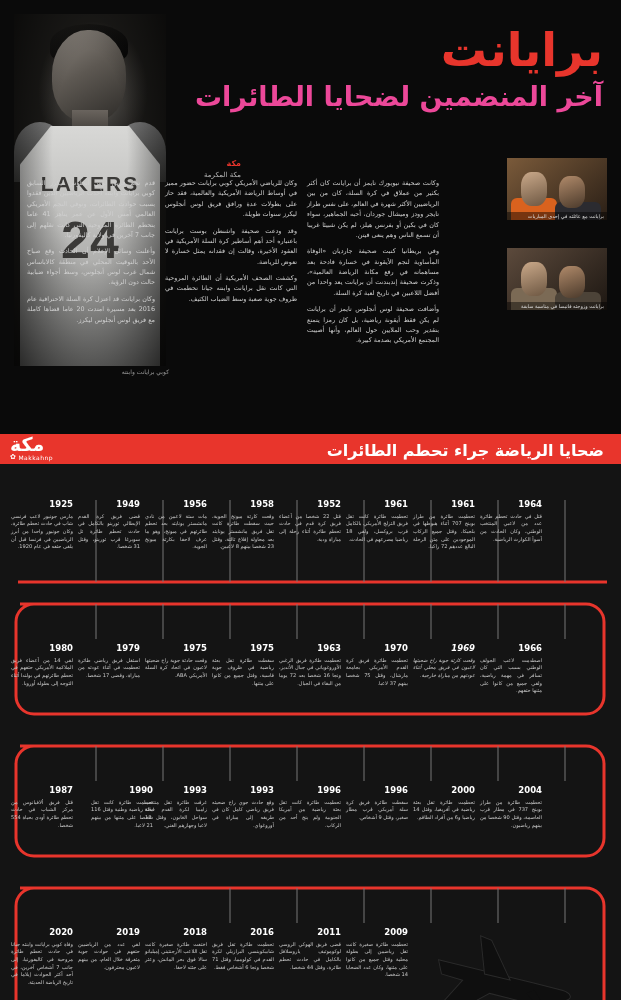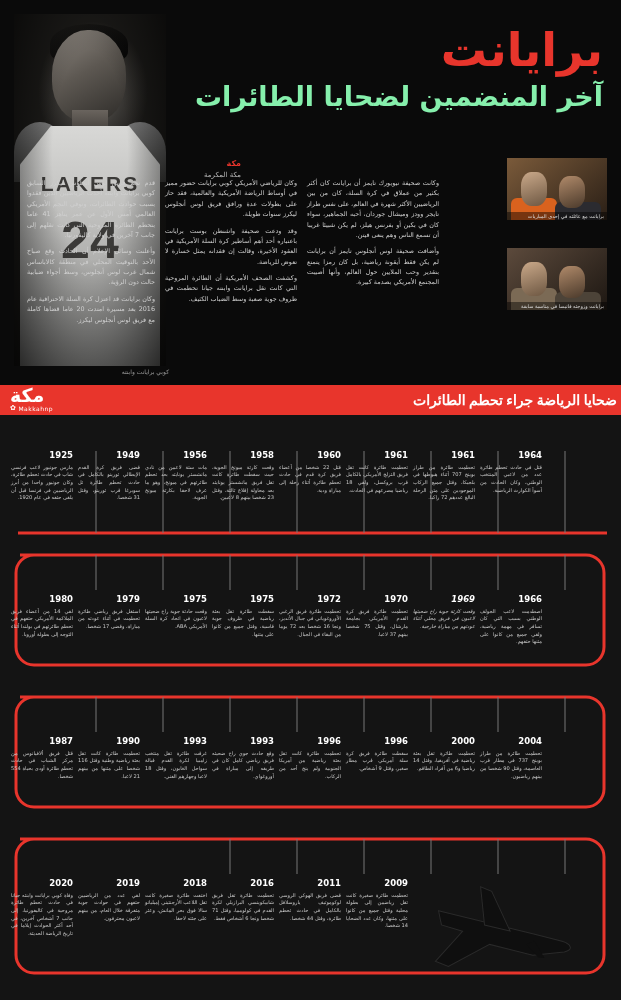--- a/index.html
+++ b/index.html
@@ -11,21 +11,21 @@
   }
   .page {
     position: relative;
     width: 621px; height: 1000px;
     background: #141414;
   }
 
   
   .top {
     position: relative;
-    width: 621px; height: 385px;
+    width: 621px; height: 434px;
     background: #0a0a0a;
     overflow: hidden;
   }
 
   
   .photo {
     position: absolute;
     left: 14px; top: 14px;
     width: 152px; height: 352px;
     background:
@@ -86,21 +86,21 @@
     text-align: right;
     line-height: 1.15;
   }
   .headline .l1 {
     color: #e8352c;
     font-size: 46px;
     font-weight: bold;
     letter-spacing: -1px;
   }
   .headline .l2 {
-    color: #86efac;
+    color: #ec4899;
     font-size: 27px;
     font-weight: bold;
     margin-top: 4px;
   }
 
   
   .credit {
     position: absolute;
     right: 380px; top: 158px;
     text-align: right;
@@ -174,25 +174,24 @@
   
   .band {
     position: relative;
     width: 621px; height: 30px;
     background: #e8352c;
     display: flex;
     align-items: center;
   }
   .band .title {
     position: absolute;
-    right: 4px; top: 7px;
+    right: 17px; top: 7px;
     color: #ffffff;
-    font-size: 14px;
+    font-size: 16px;
     font-weight: bold;
-    font-family: Liberation Serif, serif;
   }
   .logo {
     position: absolute;
     left: 10px; top: 1px;
     width: 78px; height: 28px;
     color: #ffffff;
     text-align: left;
   }
   .logo .mark {
     font-size: 19px; font-weight: bold; letter-spacing: -1px;
@@ -258,20 +257,21 @@
     </div>
 
     <div class="credit">
       <div class="src">مكة</div>
       <div>مكة المكرمة</div>
     </div>
 
     <div class="cols">
       <div class="col c1">
         <p>وكانت صحيفة نيويورك تايمز أن برايانت كان أكثر بكثير من عملاق في كرة السلة، كان من بين الرياضيين الأكثر شهرة في العالم، على نفس طراز تايجر وودز وميشال جوردان، أحبه الجماهير، سواء كان في بكين أو بفرنس هيلز، لم يكن شبيئا غريبا أن تسمع الناس وهم ينعى فيتن.</p>
+        <p>وفي بريطانيا كتبت صحيفة جارديان «الوفاة المأساوية لنجم الأيقونة في خسارة فادحة بعد مساهماته في رفع مكانة الرياضة العالمية»، وذكرت صحيفة إندبندنت أن برايانت يعد واحدا من أفضل اللاعبين في تاريخ لعبة كرة السلة.</p>
         <p>وأضافت صحيفة لوس أنجلوس تايمز أن برايانت لم يكن فقط أيقونة رياضية، بل كان رمزا يتمتع بتقدير وحب الملايين حول العالم، وأنها أصيبت المجتمع الأمريكي بصدمة كبيرة.</p>
       </div>
       <div class="col c2">
         <p>وكان للرياضي الأمريكي كوبي برايانت حضور مميز في أوساط الرياضة الأمريكية والعالمية، فقد حاز على بطولات عدة ورافق فريق لوس أنجلوس ليكرز سنوات طويلة.</p>
         <p>وقد ودعت صحيفة واشنطن بوست برايانت باعتباره أحد أهم أساطير كرة السلة الأمريكية في العقود الأخيرة، وقالت إن فقدانه يمثل خسارة لا تعوض للرياضة.</p>
         <p>وكشفت الصحف الأمريكية أن الطائرة المروحية التي كانت تقل برايانت وابنته جيانا تحطمت في ظروف جوية صعبة وسط الضباب الكثيف.</p>
       </div>
       <div class="col c3">
         <p>قدم نجم فريق لوس أنجلوس ليكرز السابق كوبي برايانت وابنته أحدث الرياضيين الذين فقدوا بسبب حوادث الطائرات، وتوفي النجم الأمريكي العالمي أمس الأول عن عمر يناهز 41 عاما بتحطم الطائرة المروحية التي كانت تقلهم إلى جانب 7 آخرين في ولاية كاليفورنيا.</p>
         <p>وأعلنت وسائل الإعلام أن الحادث وقع صباح الأحد بالتوقيت المحلي في منطقة كالاباساس شمال غرب لوس أنجلوس، وسط أجواء ضبابية حالت دون الرؤية.</p>
@@ -376,21 +376,21 @@
     </div>
     <div class="ev" style="right:414px; top:34px;">
       <div class="yr">1956</div>
       <div class="txt">مات ستة لاعبين من نادي مانشستر يونايتد بعد تحطم طائرتهم في ميونخ، وهو ما عرف لاحقا بكارثة ميونخ الجوية.</div>
     </div>
     <div class="ev" style="right:347px; top:34px;">
       <div class="yr">1958</div>
       <div class="txt">وقعت كارثة ميونخ الجوية، حيث سقطت طائرة كانت تقل فريق مانشستر يونايتد بعد محاولة إقلاع ثالثة، وقتل 23 شخصا بينهم 8 لاعبين.</div>
     </div>
     <div class="ev" style="right:280px; top:34px;">
-      <div class="yr">1960</div>
+      <div class="yr">1952</div>
       <div class="txt">قتل 22 شخصا من أعضاء فريق كرة قدم في حادث تحطم طائرة أثناء رحلة إلى مباراة ودية.</div>
     </div>
     <div class="ev" style="right:213px; top:34px;">
       <div class="yr">1961</div>
       <div class="txt">تحطمت طائرة كانت تقل فريق التزلج الأمريكي بالكامل قرب بروكسل، ولقي 18 رياضيا مصرعهم في الحادث.</div>
     </div>
     <div class="ev" style="right:146px; top:34px;">
       <div class="yr">1961</div>
       <div class="txt">تحطمت طائرة من طراز بوينج 707 أثناء هبوطها في بلجيكا، وقتل جميع الركاب الموجودين على متن الرحلة البالغ عددهم 72 راكبا.</div>
     </div>
@@ -409,41 +409,41 @@
     </div>
     <div class="ev" style="right:414px; top:178px;">
       <div class="yr">1975</div>
       <div class="txt">وقعت حادثة جوية راح ضحيتها لاعبون في اتحاد كرة السلة الأمريكي ABA.</div>
     </div>
     <div class="ev" style="right:347px; top:178px;">
       <div class="yr">1975</div>
       <div class="txt">سقطت طائرة تقل بعثة رياضية في ظروف جوية قاسية، وقتل جميع من كانوا على متنها.</div>
     </div>
     <div class="ev" style="right:280px; top:178px;">
-      <div class="yr">1972</div>
+      <div class="yr">1963</div>
       <div class="txt">تحطمت طائرة فريق الرغبي الأوروغوياني في جبال الأنديز، ونجا 16 شخصا بعد 72 يوما من البقاء في الجبال.</div>
     </div>
     <div class="ev" style="right:213px; top:178px;">
       <div class="yr">1970</div>
       <div class="txt">تحطمت طائرة فريق كرة القدم الأمريكي بجامعة مارشال، وقتل 75 شخصا بينهم 37 لاعبا.</div>
     </div>
     <div class="ev" style="right:146px; top:178px;font-style:italic;">
       <div class="yr">1969</div>
       <div class="txt">وقعت كارثة جوية راح ضحيتها لاعبون في فريق محلي أثناء عودتهم من مباراة خارجية.</div>
     </div>
     <div class="ev" style="right:79px; top:178px;">
       <div class="yr">1966</div>
       <div class="txt">اصطدمت لاعب الجولف الوطني بسبب التي كان تسافر في مهمة رياضية، ولقي جميع من كانوا على متنها حتفهم.</div>
     </div>
 
     <div class="ev" style="right:548px; top:320px;">
       <div class="yr">1987</div>
       <div class="txt">قتل فريق ألافيانوس من مركز الشباب في حادث تحطم طائرة أودى بحياة 554 شخصا.</div>
     </div>
-    <div class="ev" style="right:481px; top:320px;">
+    <div class="ev" style="right:468px; top:320px;">
       <div class="yr">1990</div>
       <div class="txt">تحطمت طائرة كانت تقل بعثة رياضية وطنية وقتل 116 شخصا على متنها من بينهم 21 لاعبا.</div>
     </div>
     <div class="ev" style="right:414px; top:320px;">
       <div class="yr">1993</div>
       <div class="txt">غرقت طائرة تقل منتخب زامبيا لكرة القدم قبالة سواحل الغابون، وقتل 18 لاعبا وجهازهم الفني.</div>
     </div>
     <div class="ev" style="right:347px; top:320px;">
       <div class="yr">1993</div>
       <div class="txt">وقع حادث جوي راح ضحيته فريق رياضي كامل كان في طريقه إلى مباراة في أوروغواي.</div>

